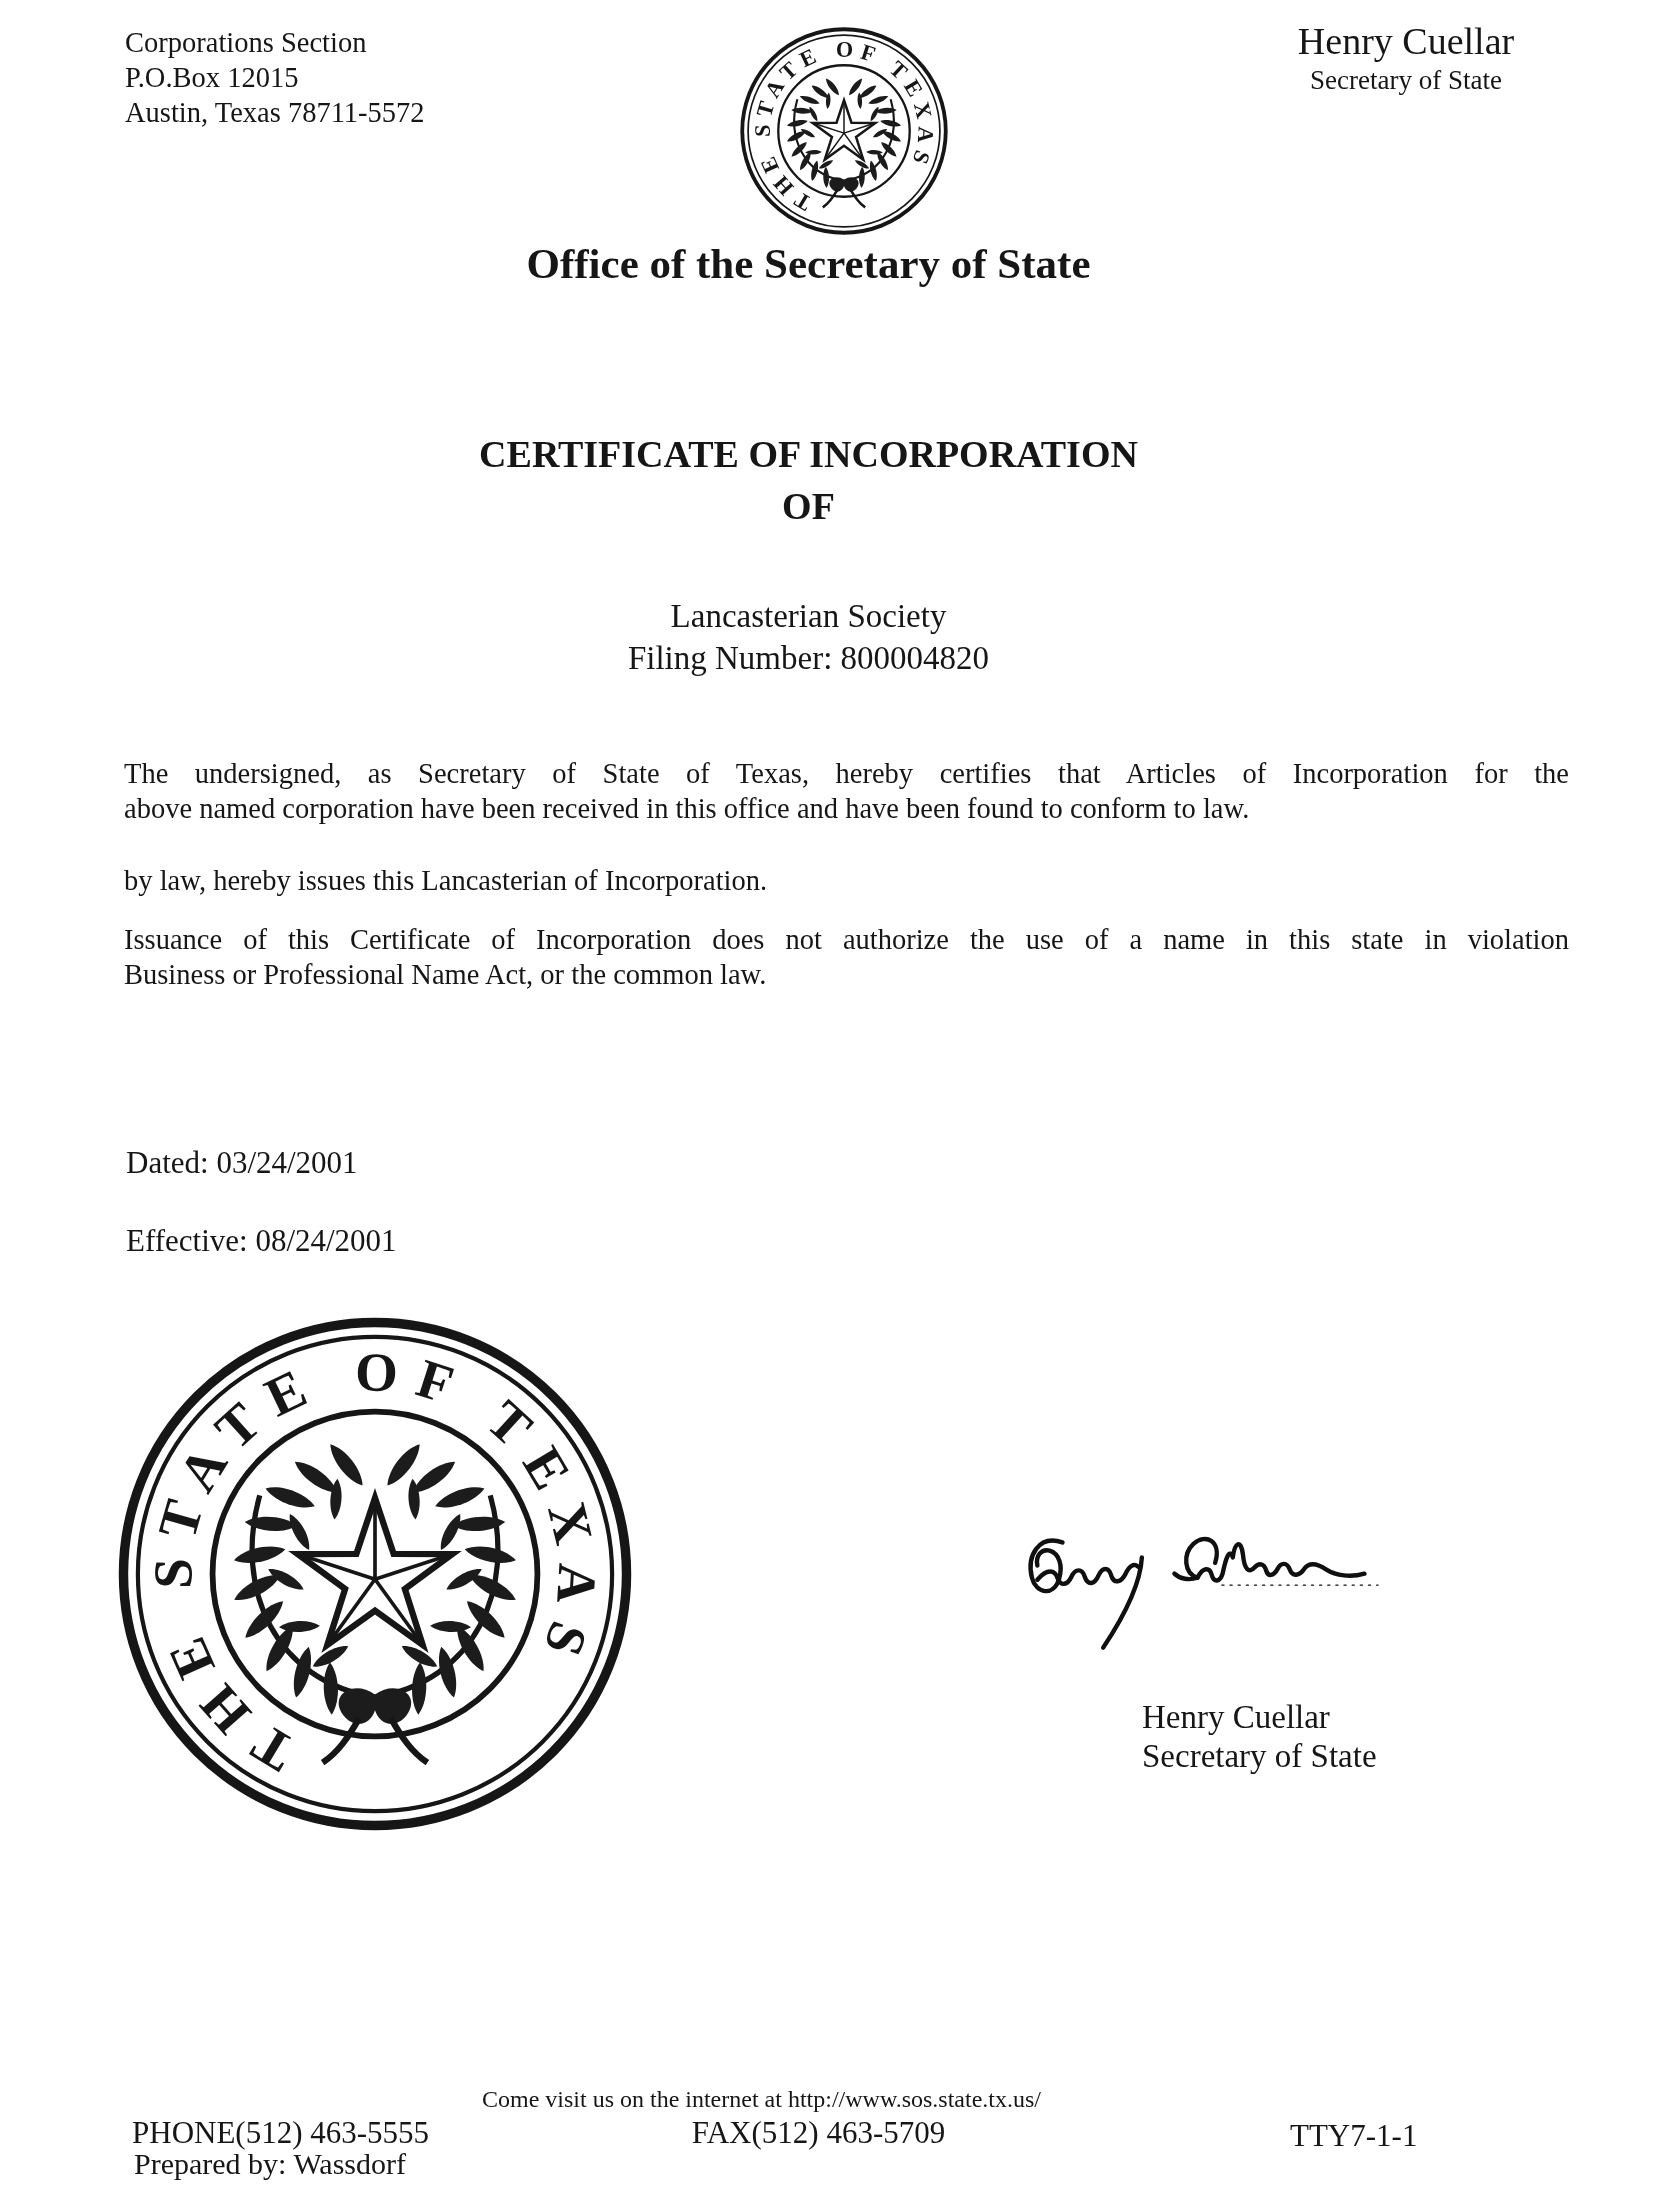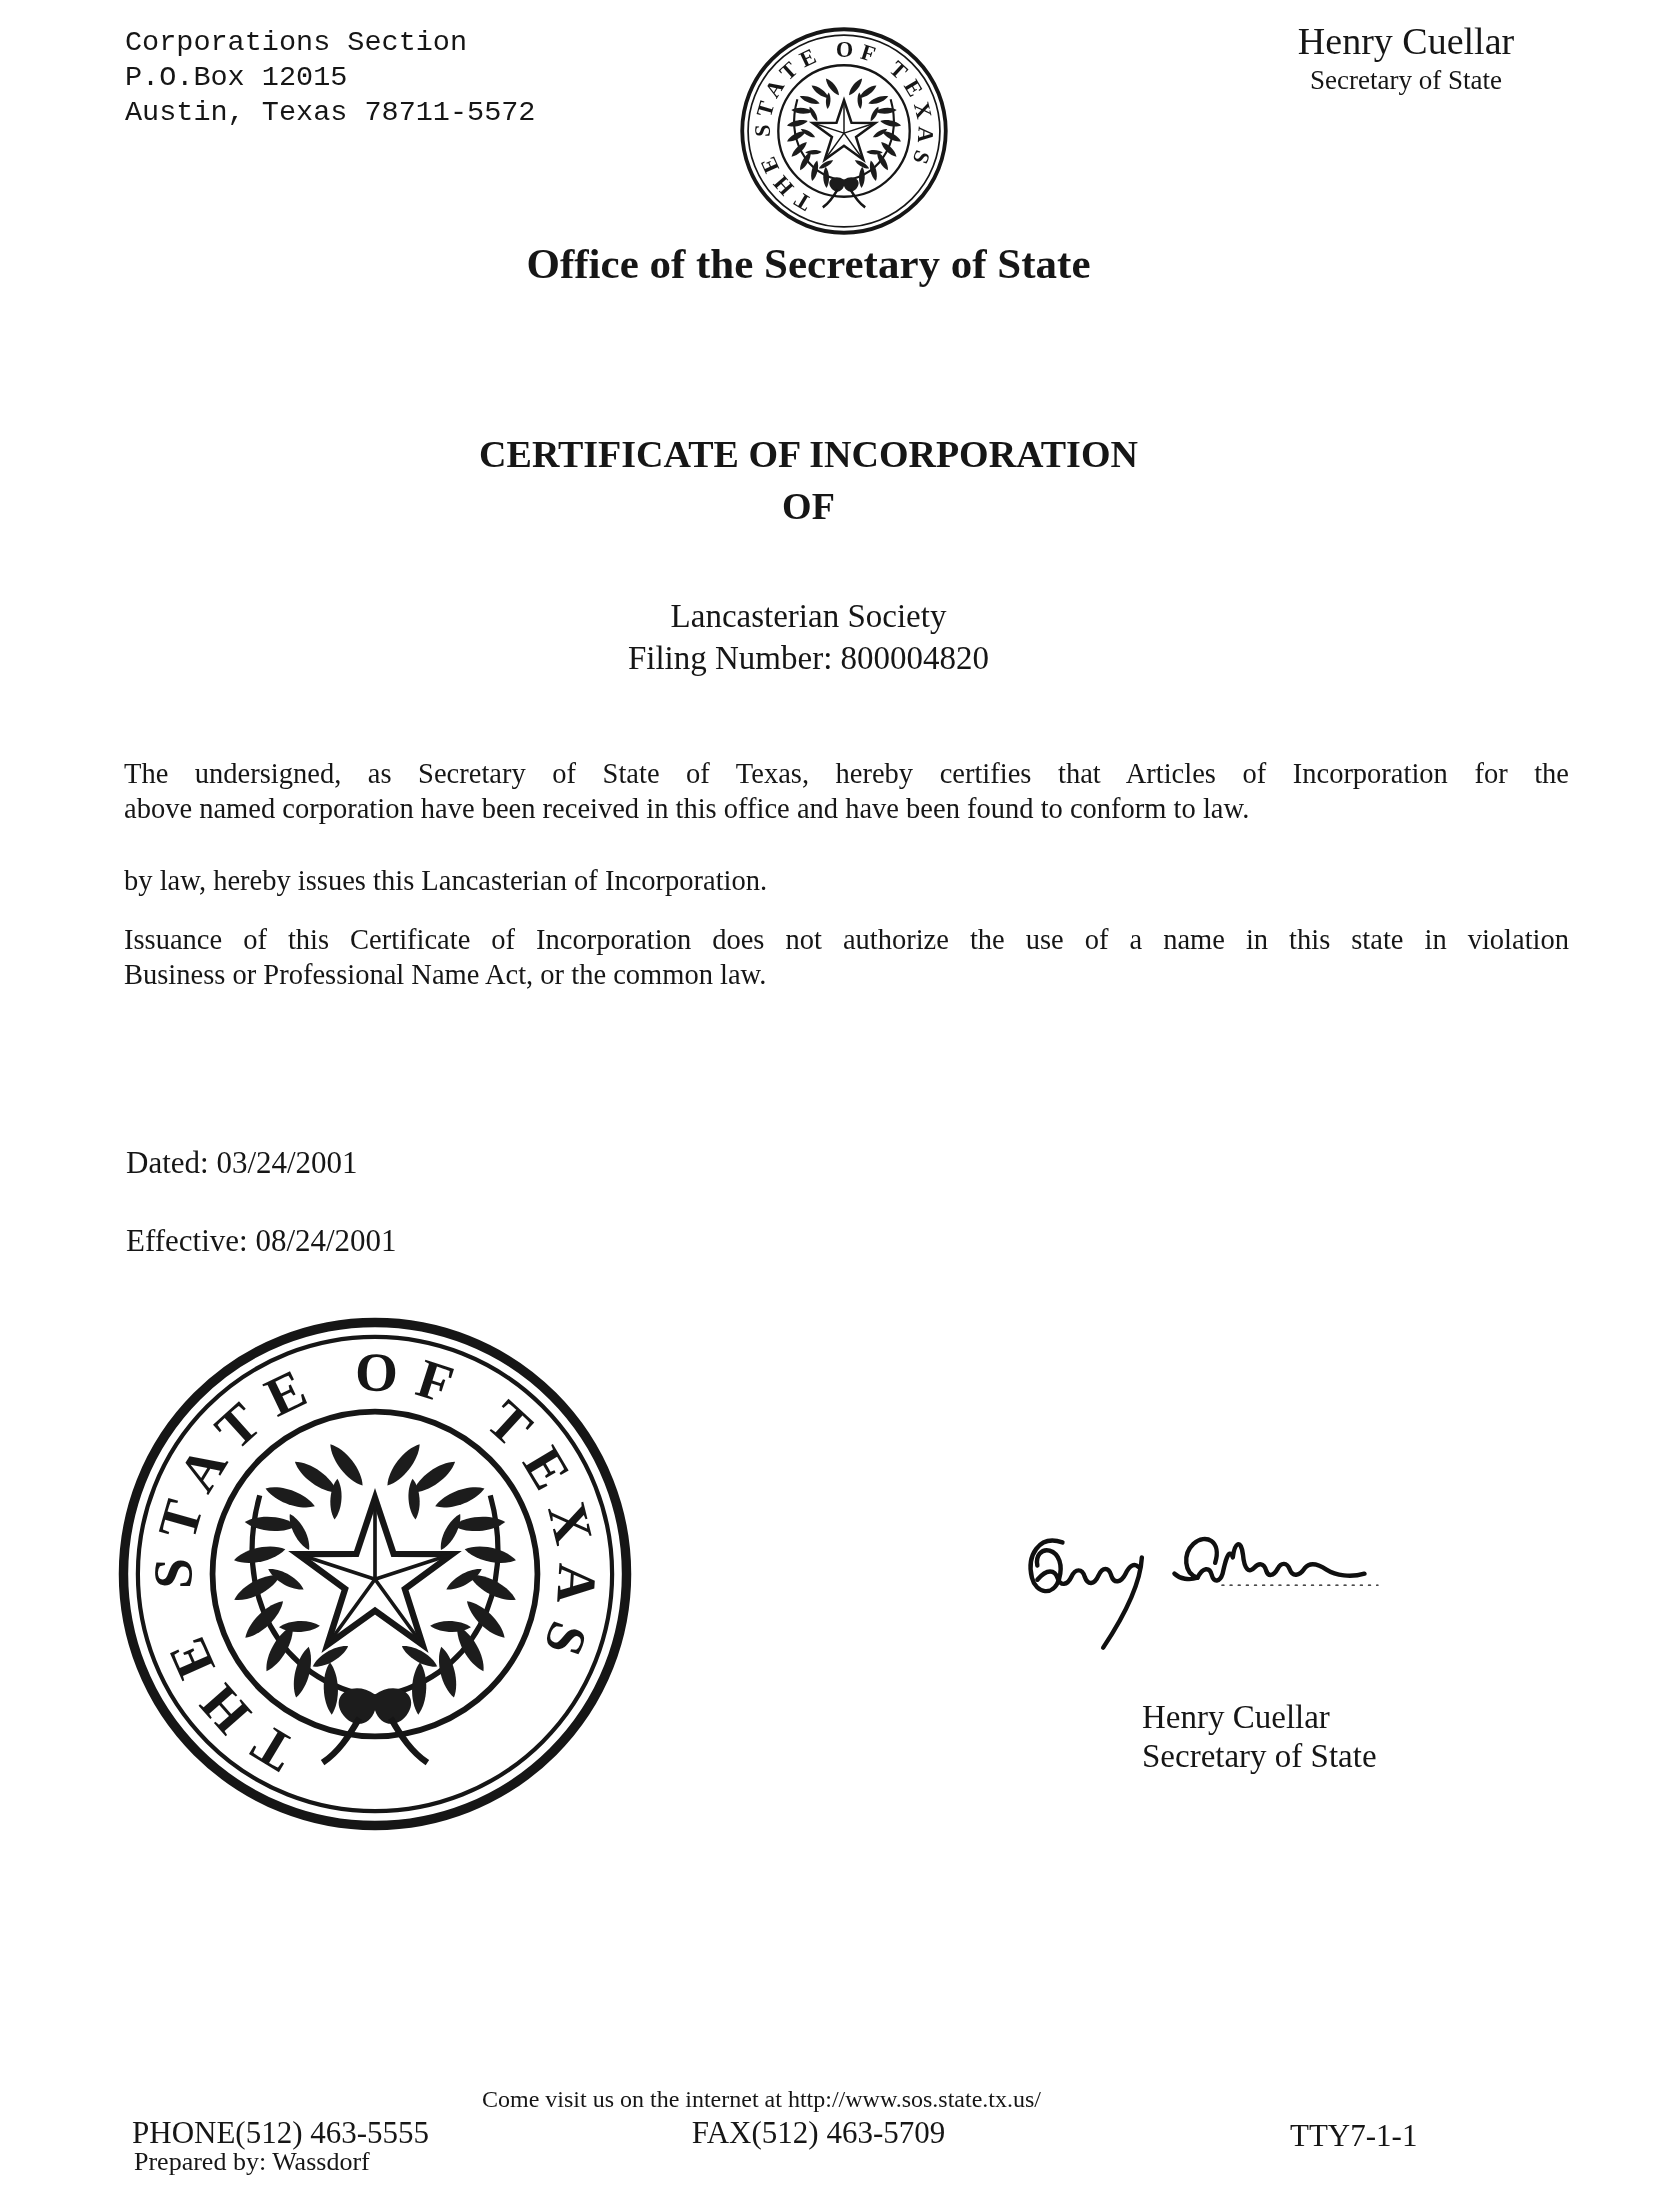--- a/index.html
+++ b/index.html
@@ -3,21 +3,21 @@
 <meta charset="utf-8">
 <style>
   html,body{margin:0;padding:0;}
   body{
     width:1663px;height:2205px;position:relative;background:#ffffff;
     font-family:"Liberation Serif","DejaVu Serif",serif;color:#161616;
     overflow:hidden;
   }
   .abs{position:absolute;}
   
-  .sender{left:125px;top:24.5px;font-size:28.5px;line-height:35px;font-family:Liberation Mono, monospace;}
+  .sender{left:125px;top:24.5px;font-size:28.5px;line-height:35px;}
   .official{left:1277px;top:19px;width:258px;text-align:center;}
   .official .name{font-size:38px;line-height:45px;}
   .official .title{font-size:27px;line-height:33px;}
   .seal-small{left:738px;top:24.5px;width:212px;height:212px;}
   .office-title{left:-23px;top:239px;width:1663px;text-align:center;
     font-size:43px;font-weight:bold;}
   .cert-heading{left:-23px;top:428px;width:1663px;text-align:center;
     font-size:38px;font-weight:bold;line-height:52px;}
   .entity{left:-23px;top:595px;width:1663px;text-align:center;
     font-size:33px;line-height:42px;}
@@ -30,21 +30,21 @@
   .dated{top:1144px;} .effective{top:1222px;}
   
   .seal-big{left:113px;top:1312px;width:524px;height:524px;}
   .signature-svg{left:998px;top:1515px;width:475px;height:177px;}
   .signer{left:1142px;top:1698px;font-size:33px;line-height:39px;}
   
   .visit{left:-70px;top:2086px;width:1663px;text-align:center;font-size:24px;}
   .phone{left:132px;top:2115px;font-size:31px;font-family:Liberation Serif, serif;}
   .fax{left:-13px;top:2115px;width:1663px;text-align:center;font-size:31px;}
   .tty{left:1290px;top:2118px;font-size:31px;}
-  .prepared{left:134px;top:2147px;font-size:26px;}
+  .prepared{left:134px;top:2147px;font-size:30px;}
   .sealdefs{width:0;height:0;position:absolute;left:0;top:0;}
 </style>
 </head>
 <body>
 
 <svg class="sealdefs" aria-hidden="true">
   <defs>
     <path id="lf" d="M0,-10 C3.6,-5 3.6,5 0,10 C-3.6,5 -3.6,-5 0,-10 Z"></path>
     <symbol id="texas-seal" viewBox="0 0 200 200">
       <circle cx="100" cy="100" r="96" fill="none" stroke="#161616" stroke-width="3.6"></circle>

